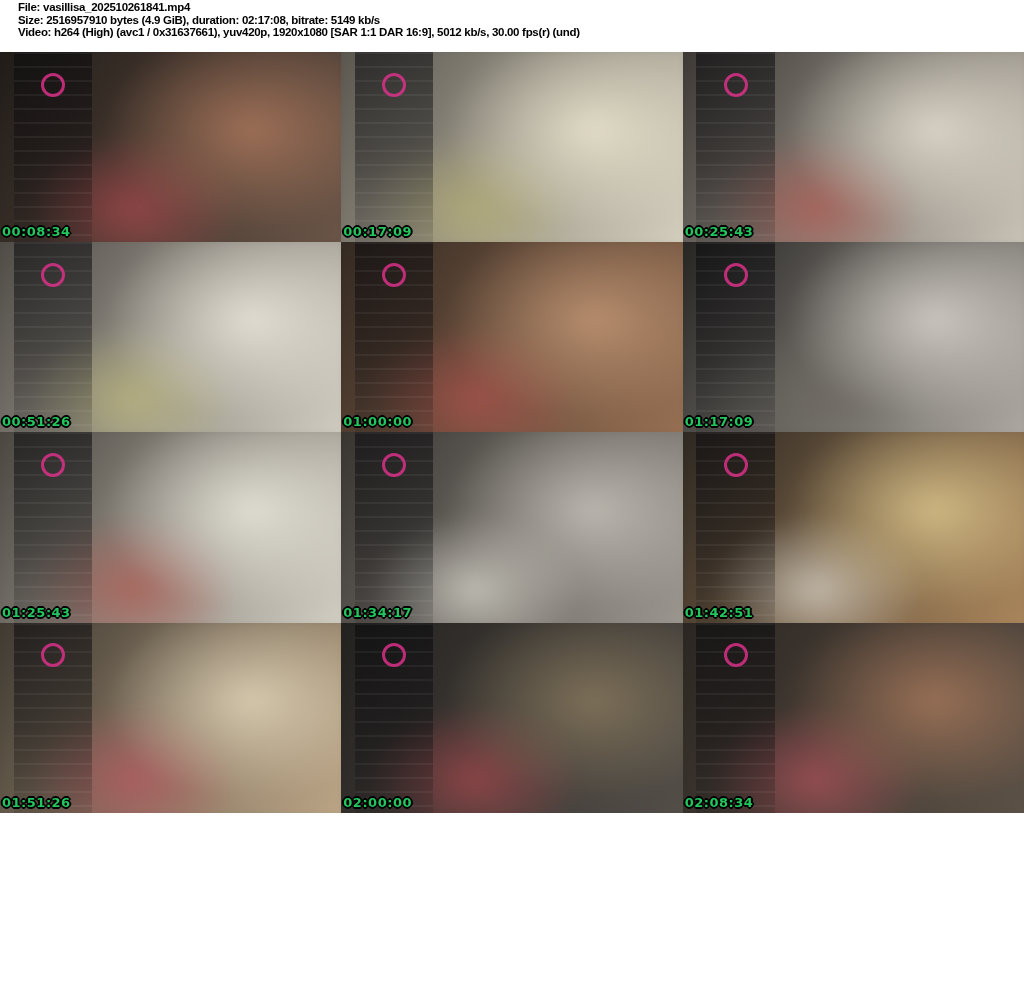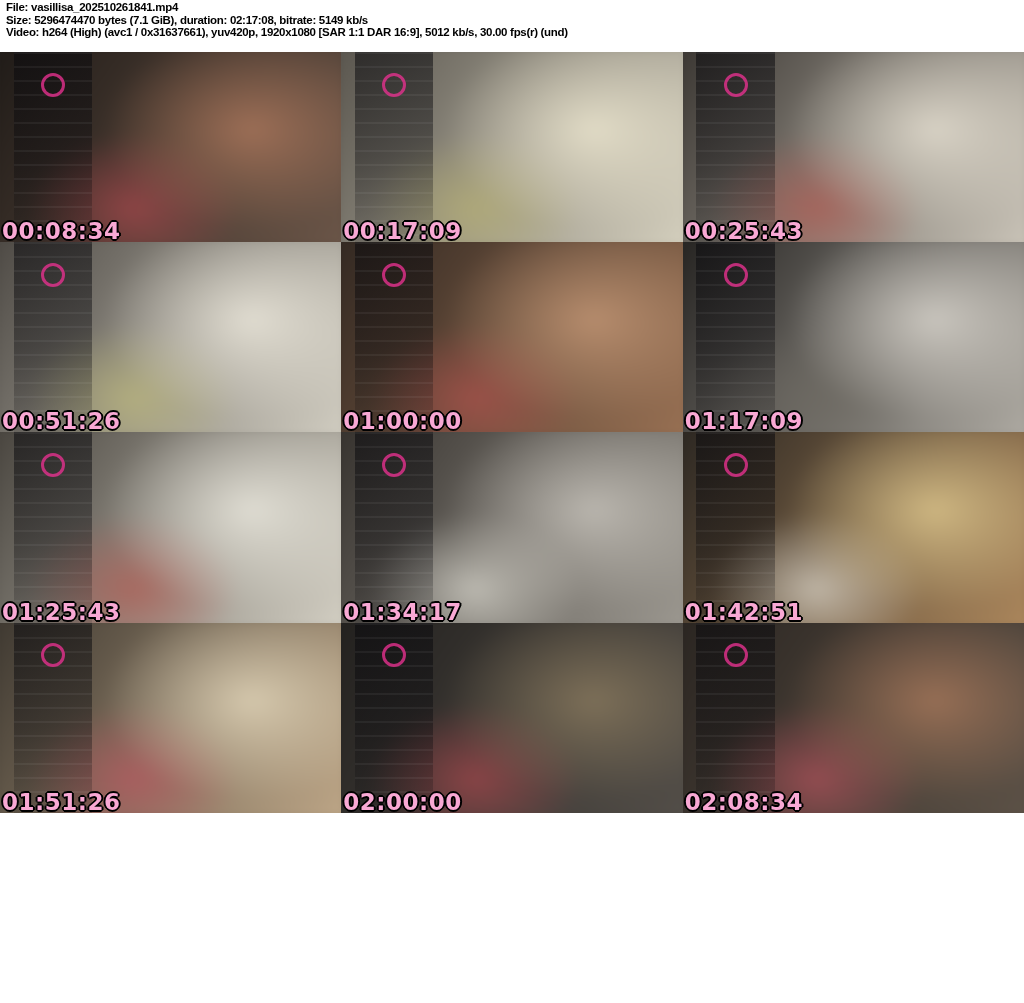--- a/index.html
+++ b/index.html
@@ -5,21 +5,21 @@
   * { box-sizing: border-box; }
   html, body { margin: 0; padding: 0; }
   body {
     width: 1024px; height: 1003px;
     background: #ffffff;
     font-family: "Liberation Sans", sans-serif;
     overflow: hidden;
   }
   .header {
     background: #ffffff;
-    padding: 1px 0 1px 6px;
+    padding: 1px 0 1px 18px;
     height: 52px;
   }
   .header-line {
     font-weight: bold;
     font-size: 11.5px;
     line-height: 12.5px;
     color: #000000;
     letter-spacing: -0.3px;
     white-space: nowrap;
     font-family: "Liberation Sans", sans-serif;
@@ -66,38 +66,38 @@
     border: 3px solid #e5318f;
     border-radius: 50%;
     opacity: 0.8;
   }
   .timestamp {
     position: absolute;
     left: 2px;
     bottom: 0px;
     font-family: "DejaVu Sans", sans-serif;
     font-weight: bold;
-    font-size: 23px;
+    font-size: 13px;
     line-height: 21px;
-    color: #f9a8d4;
+    color: #22c55e;
     letter-spacing: 0.5px;
     text-shadow:
       -1px -1px 0 #000, 1px -1px 0 #000,
       -1px  1px 0 #000, 1px  1px 0 #000,
       -2px  0   0 #000, 2px  0   0 #000,
        0   -2px 0 #000, 0    2px 0 #000;
   }
 </style>
 </head>
 <body>
 
 <div class="header">
 
 <div class="header-line">File: vasillisa_202510261841.mp4</div>
-    <div class="header-line">Size: 5296474470 bytes (7.1 GiB), duration: 02:17:08, bitrate: 5149 kb/s</div>
+    <div class="header-line">Size: 2516957910 bytes (4.9 GiB), duration: 02:17:08, bitrate: 5149 kb/s</div>
     <div class="header-line">Video: h264 (High) (avc1 / 0x31637661), yuv420p, 1920x1080 [SAR 1:1 DAR 16:9], 5012 kb/s, 30.00 fps(r) (und)</div>
   </div>
 
 <div class="grid">
 
 <div class="thumb">
     <div class="bg" style="background: radial-gradient(62% 72% at 72% 42%, rgba(176, 122, 94, 0.8), transparent 65%), radial-gradient(48% 58% at 40% 78%, rgba(178, 74, 80, 0.667), transparent 60%), linear-gradient(125deg, rgb(29, 25, 22), rgb(110, 88, 74));"></div>
     <div class="overlay-strip">
       <div class="timer-ring"></div>
     </div>

